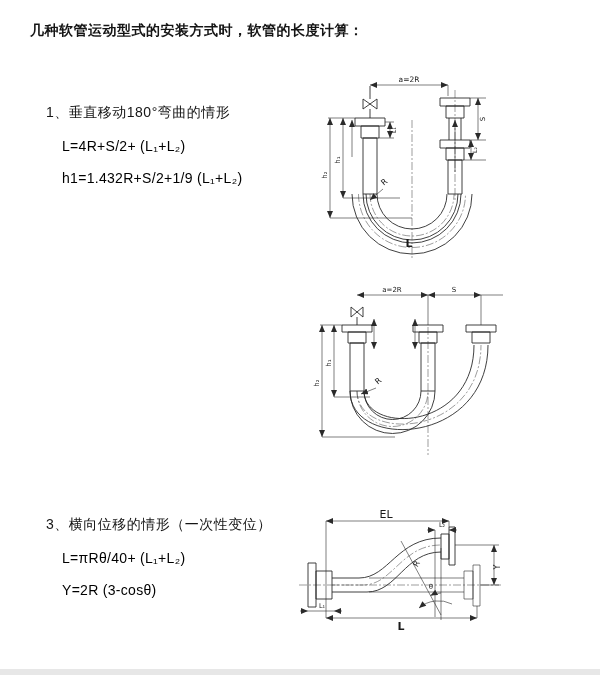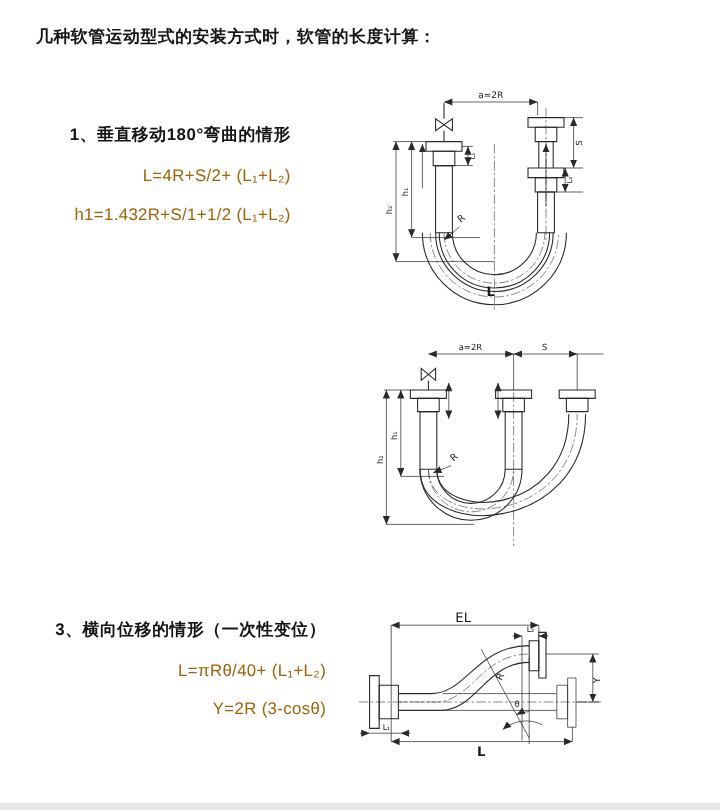--- a/index.html
+++ b/index.html
@@ -1,24 +1,24 @@
 <!DOCTYPE html>
 <html><head>
 <meta charset="utf-8">
 <style>
   html,body{margin:0;padding:0;}
   body{font-family:"Liberation Sans","DejaVu Sans",sans-serif;background:#fff;}
-  .page{position:relative;width:600px;height:675px;background:#ffffff;overflow:hidden;text-align:right;}
+  .page{position:relative;width:600px;height:675px;background:#ffffff;overflow:hidden;}
   .title{position:absolute;left:30px;top:22px;font-size:14px;font-weight:bold;color:#151515;letter-spacing:0.5px;}
   .section{position:absolute;color:#151515;}
   .sec1{left:46px;top:104px;}
   .sec2{left:46px;top:297px;}
   .sec3{left:46px;top:516px;}
-  .sec-heading{font-size:14px;font-weight:bold;margin:0 0 16px 0;letter-spacing:0.5px;}
-  .formula{font-size:14px;margin:0 0 16px 16px;line-height:16px;letter-spacing:0.3px;color:#a16207;}
+  .sec-heading{font-size:14px;font-weight:normal;margin:0 0 16px 0;letter-spacing:0.5px;}
+  .formula{font-size:14px;margin:0 0 16px 16px;line-height:16px;letter-spacing:0.3px;color:#000000;}
   .diagram{position:absolute;}
   .d1{left:300px;top:72px;}
   .d2{left:300px;top:283px;}
   .d3{left:291px;top:505px;}
   svg{display:block;}
   svg line, svg path, svg rect{vector-effect:non-scaling-stroke;}
   .draw{stroke:#2a2a2a;stroke-width:0.9;fill:none;}
   .thin{stroke:#2a2a2a;stroke-width:0.6;fill:none;}
   .cl{stroke:#3a3a3a;stroke-width:0.5;fill:none;stroke-dasharray:8 2 2 2;}
   .dimtxt{font-family:"DejaVu Sans",sans-serif;fill:#1a1a1a;}
@@ -27,21 +27,21 @@
 </head>
 <body>
 
 <div class="page">
 
   <div class="title">几种软管运动型式的安装方式时，软管的长度计算：</div>
 
   <div class="section sec1">
     <div class="sec-heading">1、垂直移动180°弯曲的情形</div>
     <div class="formula">L=4R+S/2+ (L₁+L₂)</div>
-    <div class="formula">h1=1.432R+S/1+1/2 (L₁+L₂)</div>
+    <div class="formula">h1=1.432R+S/2+1/9 (L₁+L₂)</div>
   </div>
 
 
   <div class="section sec3">
     <div class="sec-heading">3、横向位移的情形（一次性变位）</div>
     <div class="formula">L=πRθ/40+ (L₁+L₂)</div>
     <div class="formula">Y=2R (3-cosθ)</div>
   </div>
 
   <div class="diagram d1">

